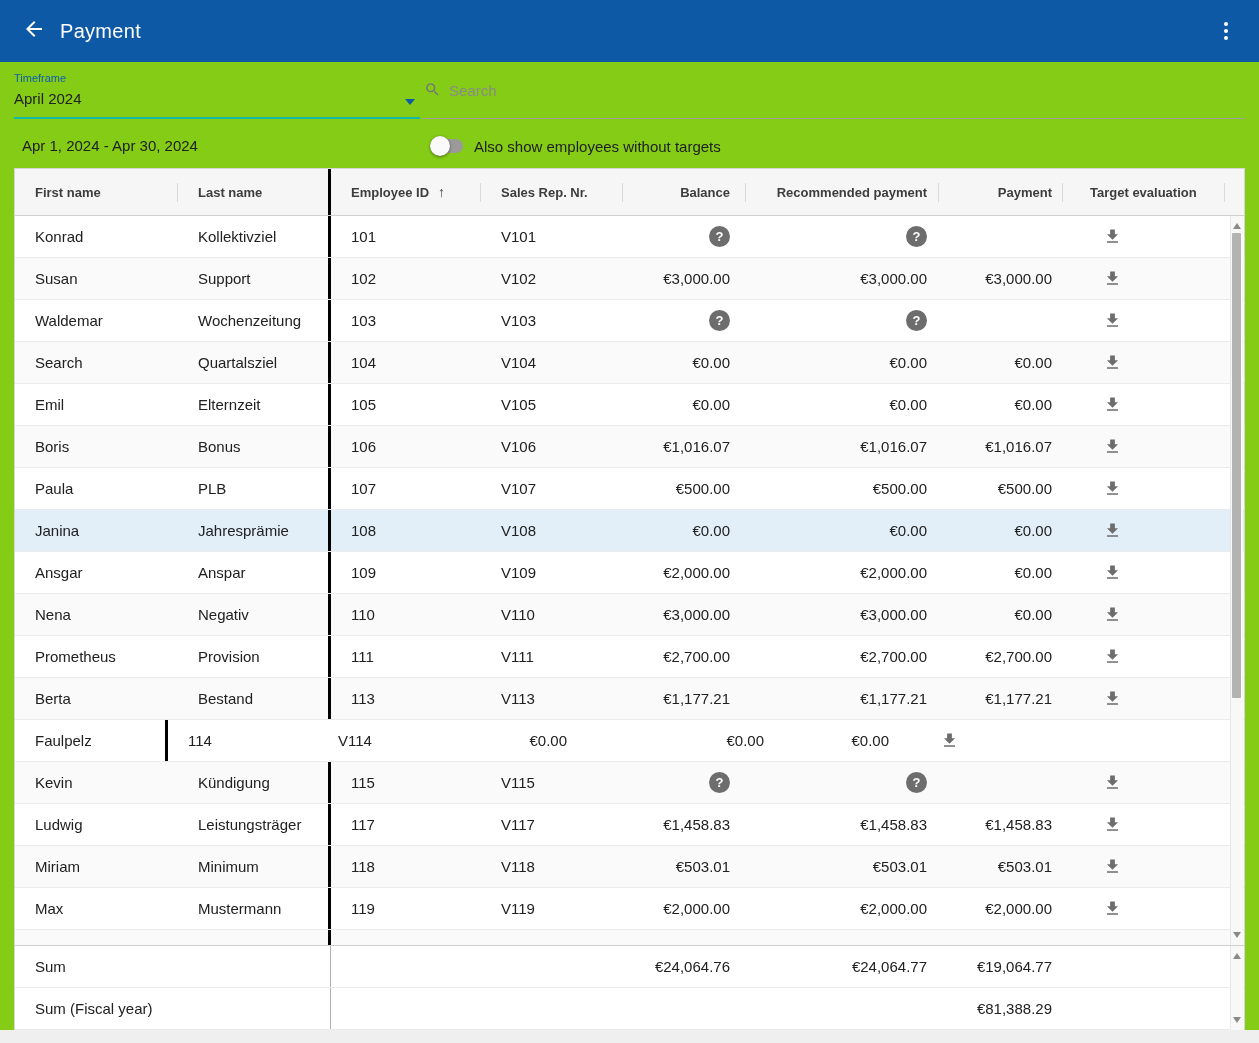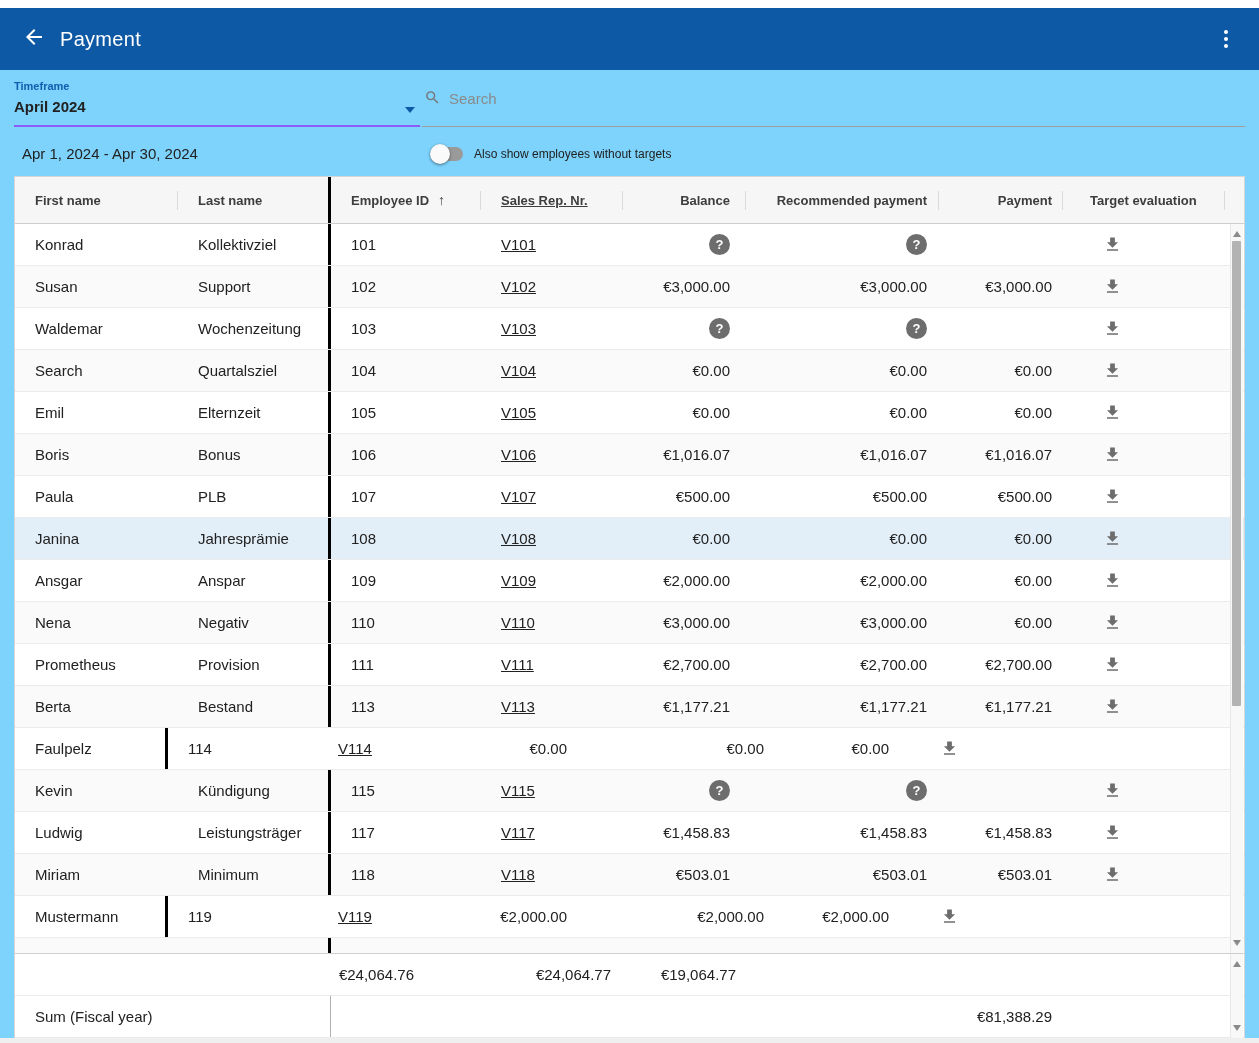--- a/index.html
+++ b/index.html
@@ -1,38 +1,38 @@
 <!DOCTYPE html>
 <html><head>
 <meta charset="utf-8">
 <style>
   * { margin:0; padding:0; box-sizing:border-box; }
   html,body { width:1259px; height:1043px; }
   body {
     font-family:"Liberation Sans","DejaVu Sans",sans-serif;
     background:#ffffff; color:#212121; overflow:hidden; position:relative;
   }
-  .app { position:absolute; inset:0; background:#7dd3fc;margin-top:8px; }
+  .app { position:absolute; inset:0; background:#84cc16; }
 
   
   .appbar { position:absolute; top:0; left:0; right:0; height:62px;
     background:#0e59a5; display:flex; align-items:center; }
   .back-btn { margin-left:20px; width:28px; height:28px; display:flex;
     align-items:center; justify-content:center; cursor:pointer; }
   .appbar-title { color:#ffffff; font-size:20px; font-weight:400;
     letter-spacing:.3px; margin-left:12px; }
   .kebab { position:absolute; right:24px; top:50%; transform:translateY(-50%);
     width:18px; height:22px; display:flex; flex-direction:column;
     align-items:center; justify-content:center; gap:3px; cursor:pointer; }
   .kebab i { width:4px; height:4px; border-radius:50%; background:#fff; }
 
   
   .filterbar { position:absolute; top:62px; left:0; right:0; height:63px; background:transparent; }
   .tf-select { position:absolute; left:14px; top:7px; width:406px; height:50px;
-    border-bottom:2px solid #8b5cf6; cursor:pointer;font-weight:bold; }
+    border-bottom:2px solid #14b8a6; cursor:pointer; }
   .tf-label { font-size:11px; color:#0f5fae; display:block; padding-top:3px; }
   .tf-value { font-size:15px; color:#212121; margin-top:6px; display:block; }
   .tf-caret { position:absolute; right:5px; bottom:12px; width:0; height:0;
     border-left:5px solid transparent; border-right:5px solid transparent;
     border-top:6px solid #0e59a5; }
   .search-field { position:absolute; left:422px; top:7px; right:14px; height:50px;
     border-bottom:1px solid #9e9e9e; display:flex; align-items:center; padding-bottom:7px; }
   .search-icon { width:17px; height:17px; margin:0 8px 2px 2px; flex:none; }
   .search-input { border:none; outline:none; background:transparent; flex:1;
     font-size:15px; color:#212121; font-family:inherit; }
@@ -41,30 +41,30 @@
   
   .subbar { position:absolute; top:125px; left:8px; right:0; height:44px; }
   .date-range { position:absolute; left:14px; top:12px; font-size:15px; color:#212121; }
   .toggle-group { position:absolute; left:422px; top:8px; display:flex; align-items:center; cursor:pointer; }
   .toggle { position:relative; width:34px; height:26px; flex:none; }
   .toggle-track { position:absolute; left:2px; top:6px; width:31px; height:14px;
     border-radius:7px; background:#9a9a9a; }
   .toggle-knob { position:absolute; left:0; top:3px; width:20px; height:20px;
     border-radius:50%; background:#fafafa;
     box-shadow:0 1px 3px rgba(0,0,0,.45), 0 0 1px rgba(0,0,0,.2); }
-  .toggle-label { margin-left:10px; font-size:12px; color:#212121; }
+  .toggle-label { margin-left:10px; font-size:15px; color:#212121; }
 
   
   .table { position:absolute; top:168px; left:14px; width:1231px; height:862px;
     border:1px solid #d6d6d6; background:#fff; }
   .cell { flex:none; display:flex; align-items:center; overflow:hidden; white-space:nowrap; }
   .c-first { width:163px; padding-left:20px; }
   .c-last  { width:153px; padding-left:20px; border-right:3px solid #000000; }
   .c-id    { width:150px; padding-left:20px; }
-  .c-rep   { width:142px; padding-left:20px;text-decoration:underline; }
+  .c-rep   { width:142px; padding-left:20px; }
   .c-bal   { width:123px; justify-content:flex-end; padding-right:16px; }
   .c-rec   { width:193px; justify-content:flex-end; padding-right:12px; }
   .c-pay   { width:124px; justify-content:flex-end; padding-right:11px; }
   .c-tgt   { width:162px; padding-left:36px; }
 
   .thead { display:flex; height:47px; background:#f6f6f6; border-bottom:1px solid #cfcfcf;
     font-size:13px; font-weight:700; color:#3d3d3d; }
   .thead .cell { position:relative; cursor:pointer; }
   .thead .cell:not(.c-last)::after { content:""; position:absolute; right:0; top:14px;
     height:19px; width:1px; background:#dadada; }
@@ -445,20 +445,21 @@
           <div class="cell c-pay">€503.01</div>
           <div class="cell c-tgt">
             <span class="dl-btn">
               <svg width="19" height="19" viewBox="0 0 24 24">
                 <path fill="#6d6d6d" d="M19 9h-4V3H9v6H5l7 7 7-7zM5 18v2h14v-2H5z"></path>
               </svg>
             </span>
           </div>
         </div>
         <div class="trow">
+          <div class="cell c-first">Max</div>
           <div class="cell c-last">Mustermann</div>
           <div class="cell c-id">119</div>
           <div class="cell c-rep">V119</div>
           <div class="cell c-bal">€2,000.00</div>
           <div class="cell c-rec">€2,000.00</div>
           <div class="cell c-pay">€2,000.00</div>
           <div class="cell c-tgt">
             <span class="dl-btn">
               <svg width="19" height="19" viewBox="0 0 24 24">
                 <path fill="#6d6d6d" d="M19 9h-4V3H9v6H5l7 7 7-7zM5 18v2h14v-2H5z"></path>
@@ -480,20 +481,21 @@
         </div>
         <div class="vscroll">
         <span class="vs-up"></span>
         <span class="vs-thumb"></span>
         <span class="vs-down"></span>
       </div>
     </div>
 
     <div class="tsum">
       <div class="sumrow">
+        <div class="cell sum-label">Sum</div>
         <div class="cell sum-gap"></div>
         <div class="cell c-bal">€24,064.76</div>
         <div class="cell c-rec">€24,064.77</div>
         <div class="cell c-pay">€19,064.77</div>
         <div class="cell c-tgt"></div>
       </div>
       <div class="sumrow">
         <div class="cell sum-label">Sum (Fiscal year)</div>
         <div class="cell sum-gap"></div>
         <div class="cell c-bal"></div>

